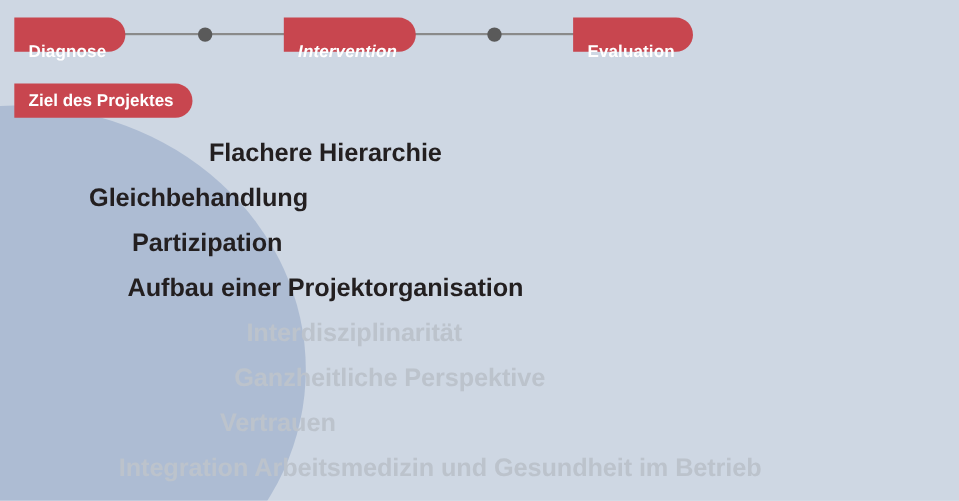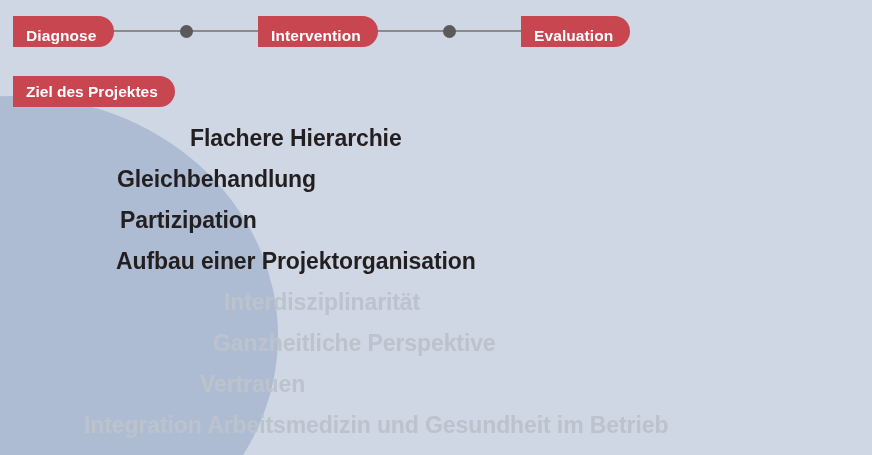--- a/index.html
+++ b/index.html
@@ -64,28 +64,28 @@
   .dot-2 { left: 443px; }
 
   .pill {
     position: absolute;
     height: 31px;
     background: #c8464f;
     color: #ffffff;
     font-size: 15.5px;
     font-weight: bold;
     line-height: 31px;
-    padding: 4px 17px 0 13px;
+    padding: 16px 17px 0 13px;
     box-sizing: border-box;
     border-radius: 0 16px 16px 0;
     white-space: nowrap;
     letter-spacing: .1px;
   }
   .pill-diagnose     { left: 13px;  top: 16px; }
-  .pill-intervention { left: 258px; top: 16px; }
+  .pill-intervention { left: 258px; top: 16px; font-style: italic; }
   .pill-evaluation   { left: 521px; top: 16px; }
 
   
   .section-label {
     position: absolute;
     left: 13px;
     top: 76px;
     height: 31px;
     line-height: 31px;
     background: #c8464f;
@@ -132,22 +132,22 @@
 
     <div class="pill pill-diagnose">Diagnose</div>
     <div class="pill pill-intervention">Intervention</div>
     <div class="pill pill-evaluation">Evaluation</div>
   </div>
 
   <div class="section-label">Ziel des Projektes</div>
 
   <div class="goal-list">
     <div class="goal active" style="padding-left:190px">Flachere Hierarchie</div>
-    <div class="goal active" style="padding-left:117px">Gleichbehandlung</div>
+    <div class="goal active" style="padding-left:81px">Gleichbehandlung</div>
     <div class="goal active" style="padding-left:120px">Partizipation</div>
     <div class="goal active" style="padding-left:116px">Aufbau einer Projektorganisation</div>
     <div class="goal inactive" style="padding-left:224px">Interdisziplinarität</div>
     <div class="goal inactive" style="padding-left:213px">Ganzheitliche Perspektive</div>
     <div class="goal inactive" style="padding-left:200px">Vertrauen</div>
-    <div class="goal inactive" style="padding-left:84px">Integration Arbeitsmedizin und Gesundheit im Betrieb</div>
+    <div class="goal inactive" style="padding-left:108px">Integration Arbeitsmedizin und Gesundheit im Betrieb</div>
   </div>
 
 </div>
 
 </body></html>

